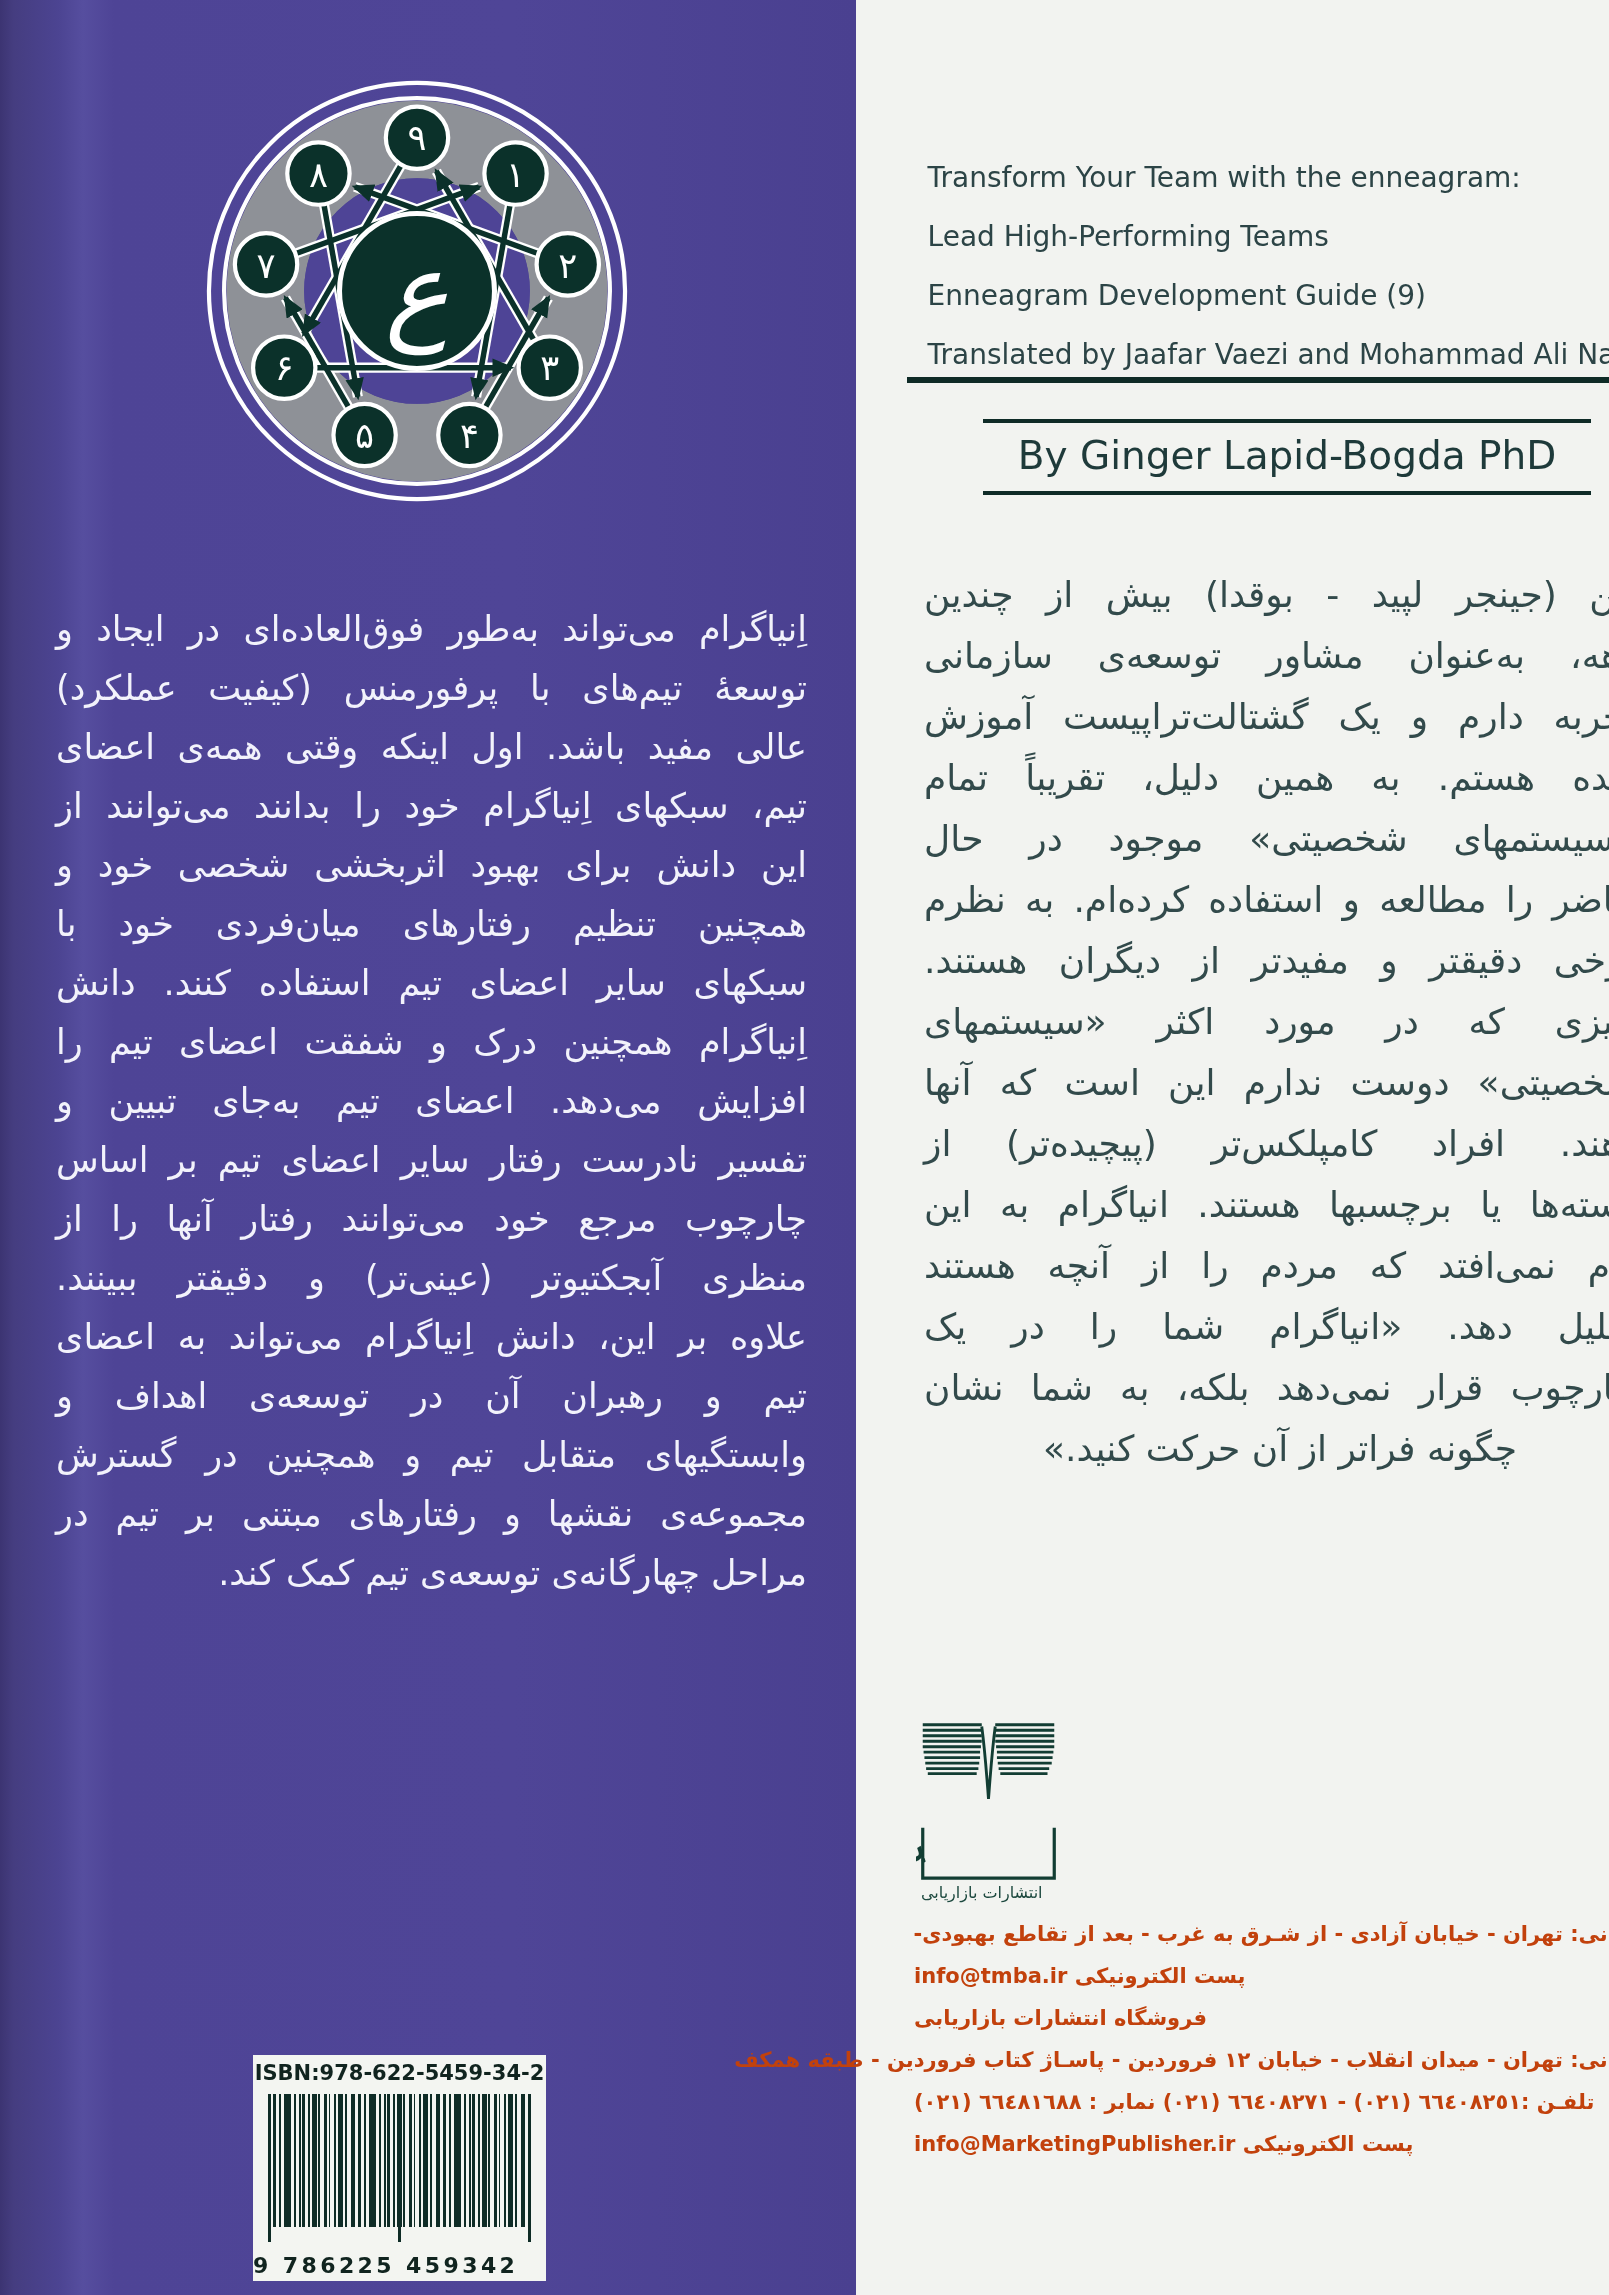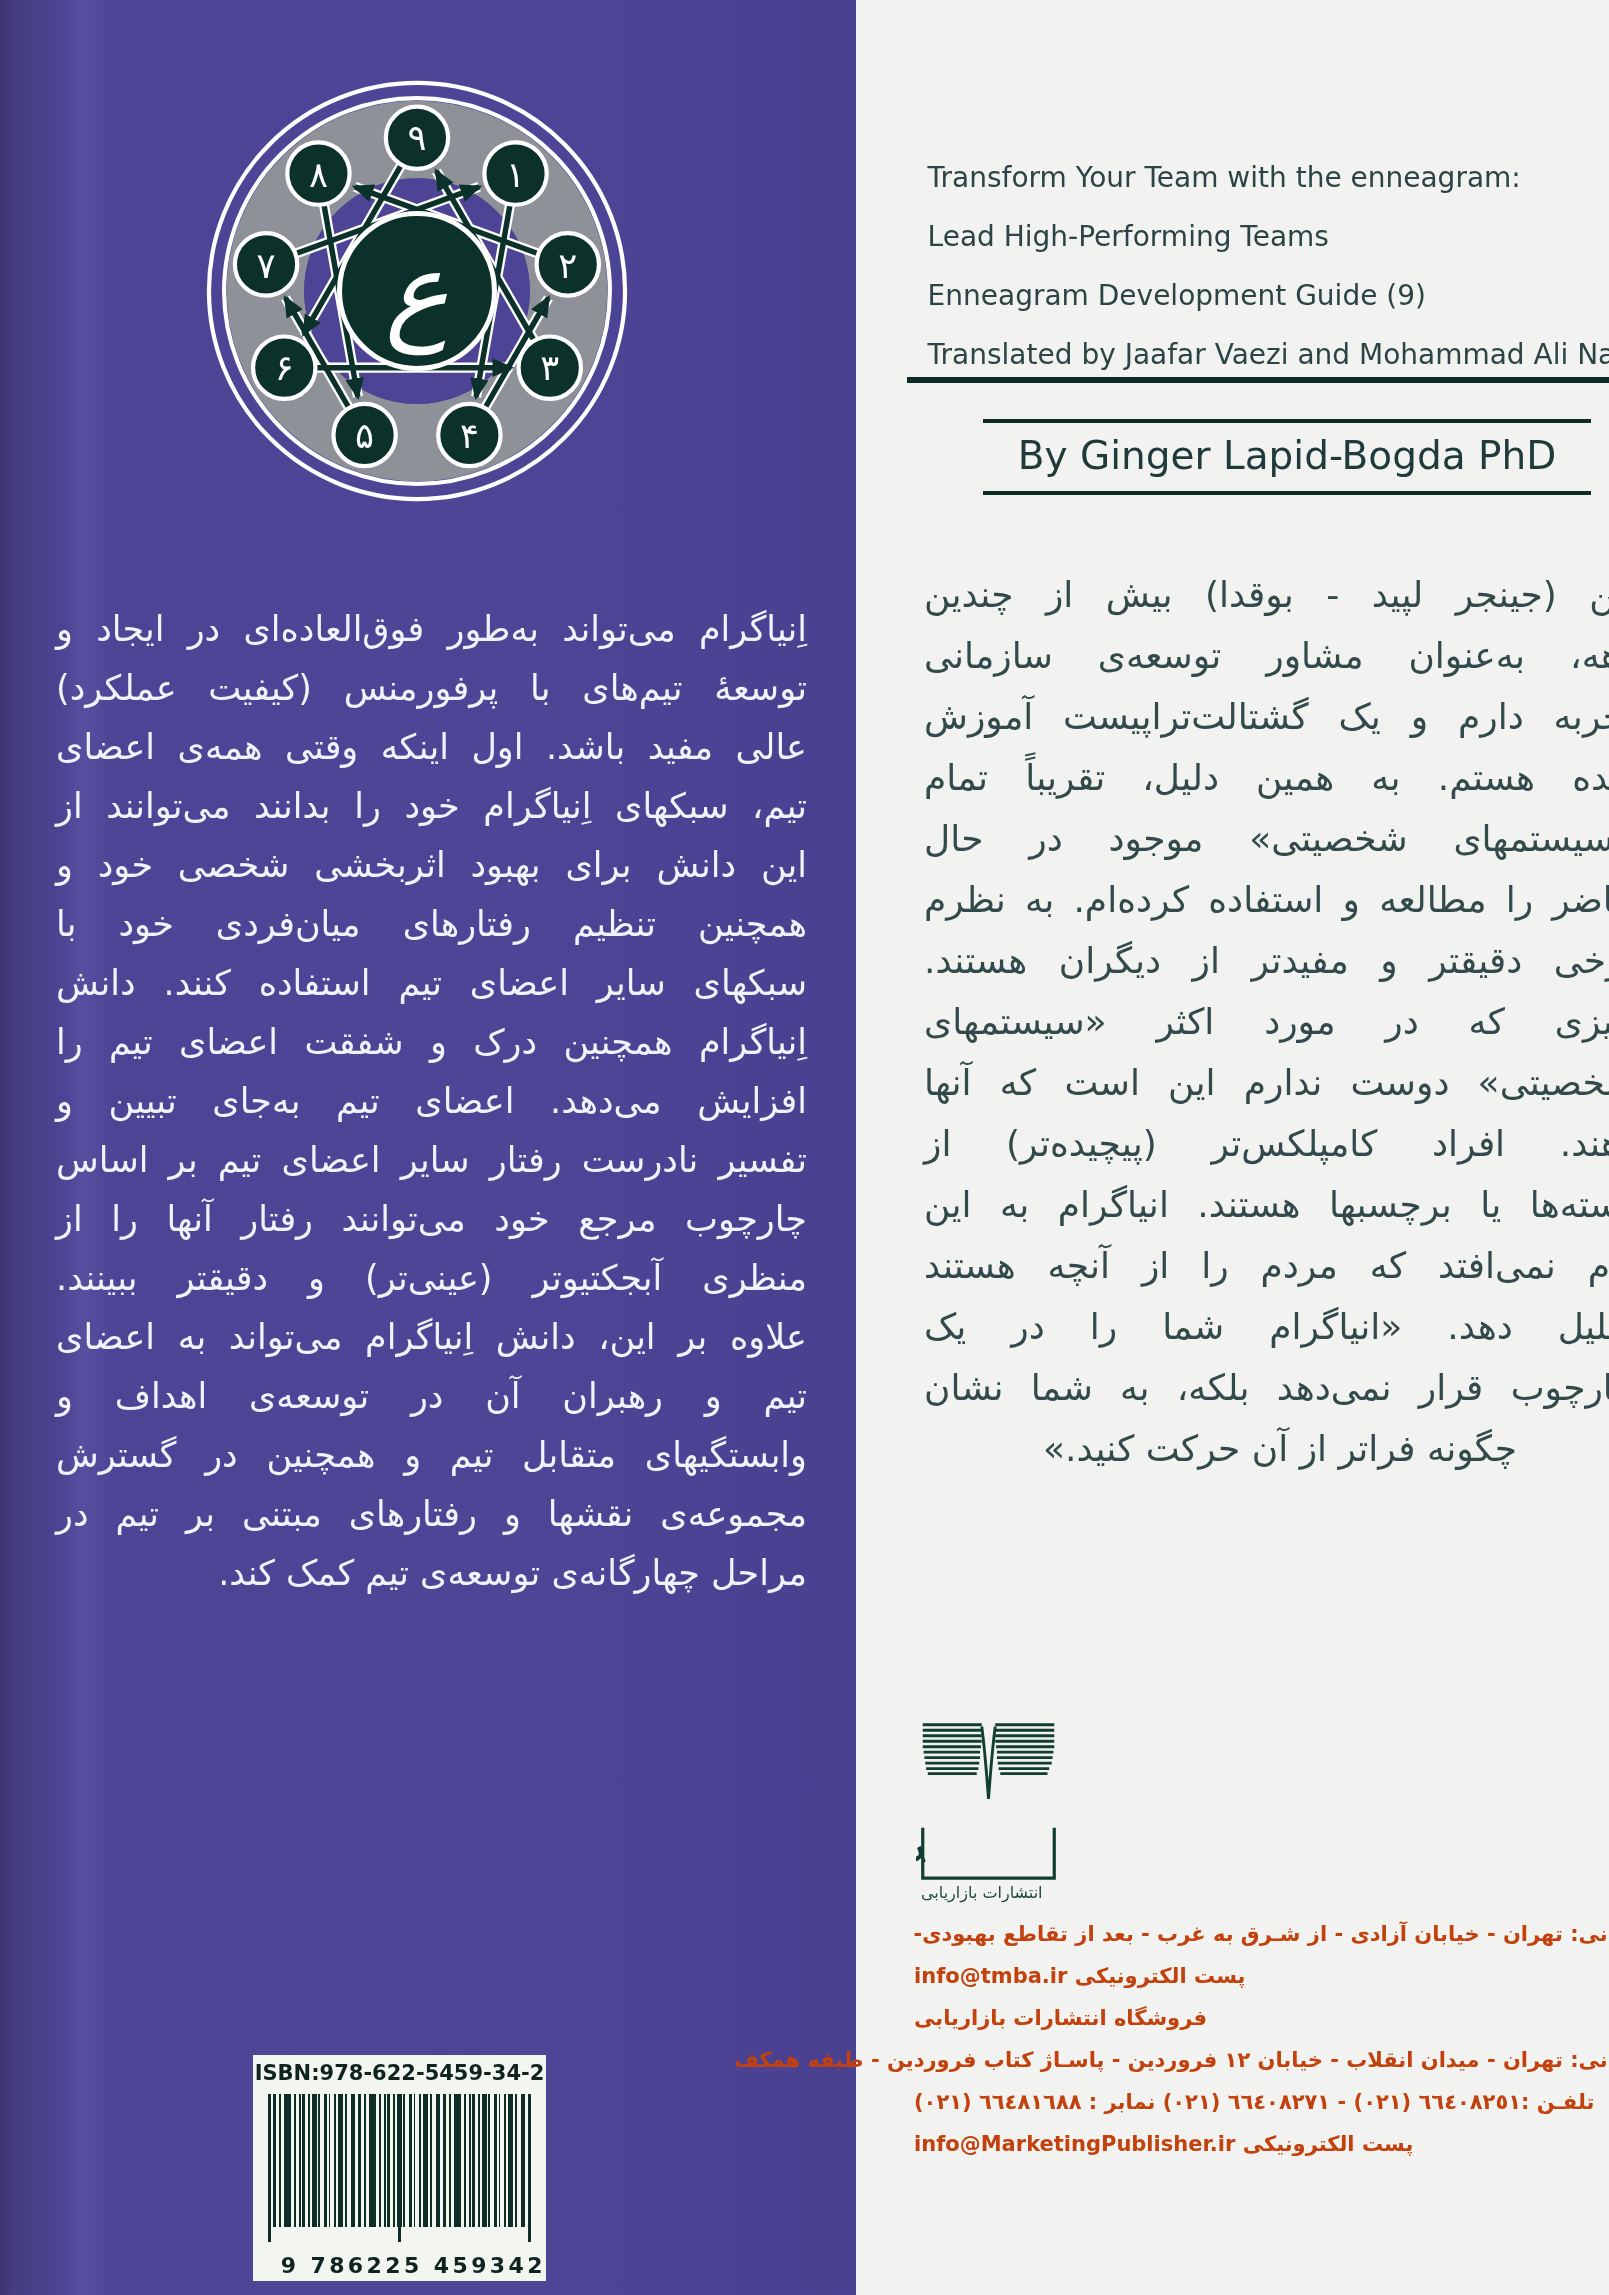--- a/index.html
+++ b/index.html
@@ -29,21 +29,21 @@
       #0e2c26 0 3.4px,transparent 3.4px 5.9px,#0e2c26 5.9px 7.6px,transparent 7.6px 11px,
       #0e2c26 11px 12.6px,transparent 12.6px 13.5px,#0e2c26 13.5px 18.5px,transparent 18.5px 21px,
       #0e2c26 21px 23px,transparent 23px 26px,#0e2c26 26px 28px,transparent 28px 29px,
       #0e2c26 29px 32px,transparent 32px 35px,#0e2c26 35px 37px,transparent 37px 39px,
       #0e2c26 39px 44px,transparent 44px 45px,#0e2c26 45px 47px,transparent 47px 51px,
       #0e2c26 51px 54px,transparent 54px 56px,#0e2c26 56px 57px,transparent 57px 61px,
       #0e2c26 61px 63px,transparent 63px 65px,#0e2c26 65px 70px,transparent 70px 72px,
       #0e2c26 72px 74px,transparent 74px 78px,#0e2c26 78px 82px,transparent 82px 85px);}
   .guard{position:absolute;top:39px;width:3.4px;height:148px;background:#0e2c26;}
   .g1{left:15px;} .g2{left:145px;} .g3{right:15px;}
-  .barcode .digits{position:absolute;left:0;bottom:3.4px;width:100%;text-align:right;
+  .barcode .digits{position:absolute;left:0;bottom:3.4px;width:100%;text-align:left;
     font-size:22px;font-weight:bold;letter-spacing:3.4px;color:#10241f;}
 
   
   .right-panel{position:absolute;left:856px;top:0;width:754px;height:2295px;
     background:#f2f3f0;margin-left:48px;}
 
   .eng{position:absolute;left:23.6px;top:148px;width:724px;
     color:#2c4446;font-size:28px;line-height:59px;}
   .eng .ln{height:59px;white-space:nowrap;}
 

